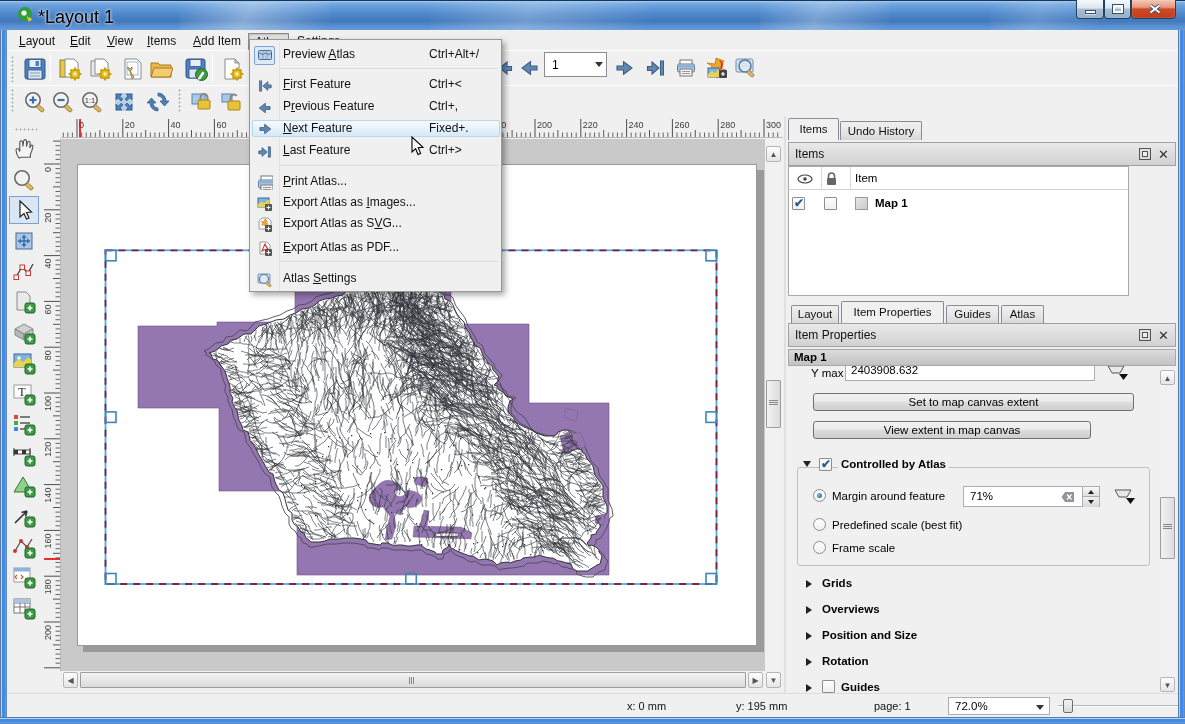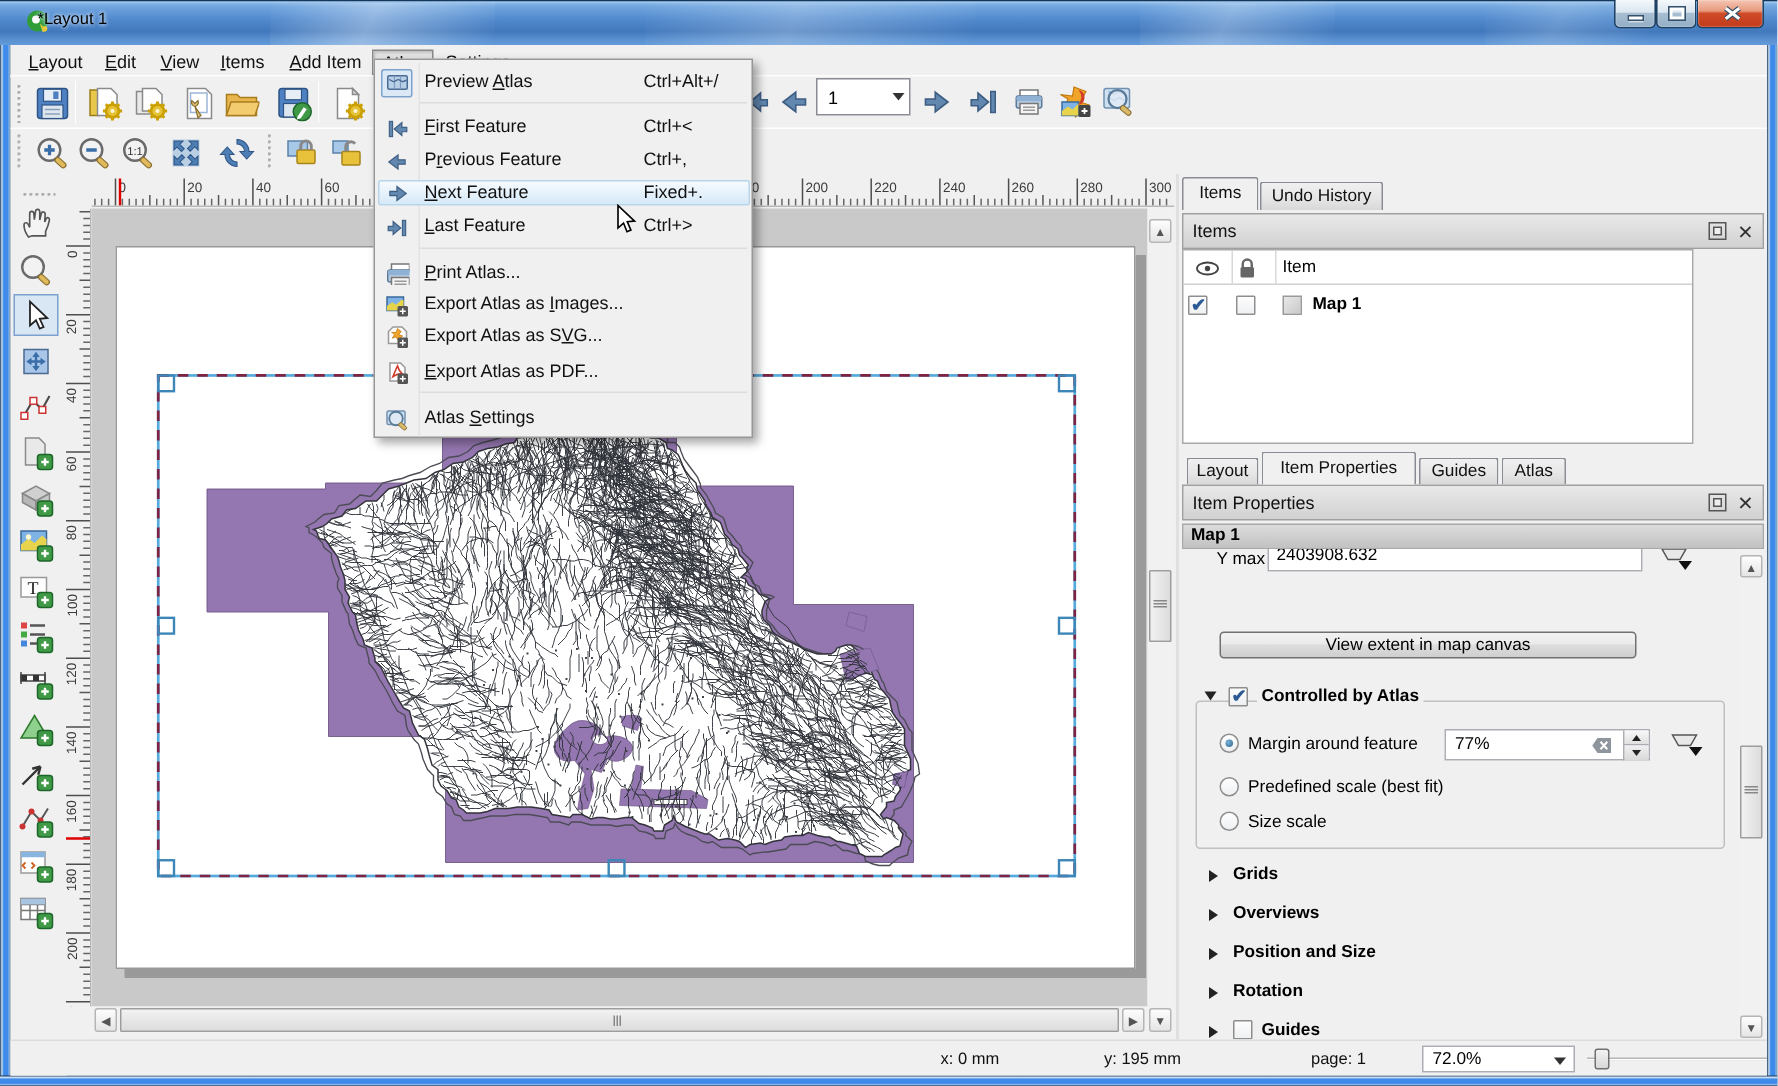--- a/index.html
+++ b/index.html
@@ -1,20 +1,20 @@
 <!DOCTYPE html>
 <html><head><meta charset="utf-8"><style>
 *{margin:0;padding:0;box-sizing:border-box}
 body{font-family:"Liberation Sans",sans-serif;width:1185px;height:724px;overflow:hidden}
 #win{position:relative;width:1185px;height:724px;background:#f0f0f0}
 .abs{position:absolute}
 .titlebar{left:0;top:0;width:1185px;height:30px;
  background:linear-gradient(180deg,#9cc4ec 0%,#6fa4de 15%,#4f88cc 45%,#4278bc 70%,#5890d0 88%,#649ad8 100%);}
 .tstreak{position:absolute;top:0;height:30px;background:linear-gradient(115deg,rgba(255,255,255,0) 0%,rgba(255,255,255,.35) 45%,rgba(255,255,255,0) 100%)}
-.titletext{position:absolute;left:25px;top:7px;font-size:11px;color:#000;text-shadow:0 0 3px #cfe2f5,0 0 3px #cfe2f5}
+.titletext{position:absolute;left:38px;top:7px;font-size:18px;color:#000;text-shadow:0 0 3px #cfe2f5,0 0 3px #cfe2f5}
 .winbtn{position:absolute;top:0;height:19px;border:1px solid #20415f;border-top:none;
  background:linear-gradient(180deg,#f4f8fb 0%,#dbe6f0 45%,#a8bed2 50%,#93aec6 100%);box-shadow:inset 0 0 1px #fff}
 .winbtn.close{background:linear-gradient(180deg,#f4c6b4 0%,#e89a7e 40%,#cf4b28 50%,#c23a1a 100%)}
 .menubar{left:7px;top:30px;width:1171px;height:22px;background:#f0f0f0;font-size:12px;color:#111}
 .menuitem{position:absolute;top:3px;height:17px;line-height:17px;padding:0 6px}
 .toolrow1{left:7px;top:50px;width:1171px;height:35px;background:#f0f0f0}
 .toolrow2{left:7px;top:85px;width:1171px;height:31px;background:#f0f0f0}
 .grip-v{position:absolute;width:4px;background-image:radial-gradient(circle at 1.5px 1.5px,#aaa 0.9px,transparent 1.1px);background-size:4px 4px}
 .sep-v{position:absolute;width:1px;background:#d5d5d5;border-right:1px solid #fff}
 .ticon{position:absolute;display:flex;align-items:center;justify-content:center}
@@ -913,52 +913,53 @@
     </div>
     <div class="abs" style="left:788px;top:366px;width:371px;height:327px;overflow:hidden">
       <span style="position:absolute;left:23px;top:1px;font-size:11.5px">Y max</span>
       <div class="input" style="left:57px;top:-6px;width:250px;height:21px">
         <span style="position:absolute;left:5px;top:3px">2403908.632</span>
       </div>
       <div style="position:absolute;left:318px;top:-2px;width:26px;height:18px"><svg width="26" height="18" viewBox="0 0 26 18" style="">
           <path d="M2 2 L18 2 L14 9 L6 9 Z" fill="#e8e8e8" stroke="#555"></path>
           <path d="M13 10 l9 0 l-4.5 6 Z" fill="#111"></path>
         </svg></div>
+      <div class="win7btn" style="left:25px;top:27px;width:321px;height:18px;line-height:17px">Set to map canvas extent</div>
       <div class="win7btn" style="left:25px;top:55px;width:278px;height:18px;line-height:17px">View extent in map canvas</div>
       <div style="position:absolute;left:9px;top:101px;width:353px;height:99px;border:1px solid #c0c0c0;border-radius:3px"></div>
       <div class="tri-d" style="left:15px;top:95px"></div>
       <div class="cb" style="left:31px;top:92px">
         <span class="check">✔</span>
       </div>
       <span class="boldlbl" style="position:absolute;left:50px;top:92px;background:#f0f0f0;padding:0 3px">Controlled by Atlas</span>
       <div class="radio" style="left:25px;top:123px">
         <div class="radiodot"></div>
       </div>
       <span style="position:absolute;left:44px;top:124px;font-size:11.5px">Margin around feature</span>
       <div class="input" style="left:175px;top:120px;width:137px;height:21px">
-        <span style="position:absolute;left:6px;top:3px">77%</span>
+        <span style="position:absolute;left:6px;top:3px">71%</span>
         <svg width="14" height="12" viewBox="0 0 14 12" style="position:absolute;right:24px;top:4px">
           <path d="M4 1 L13 1 L13 11 L4 11 L0.5 6 Z" fill="#8f959c"></path>
           <path d="M6 3.5 L10.5 8.5 M10.5 3.5 L6 8.5" stroke="#fff" stroke-width="1.3"></path>
         </svg>
         <div style="position:absolute;right:0;top:0;width:17px;height:10px;border-left:1px solid #abadb3;border-bottom:1px solid #abadb3;background:linear-gradient(180deg,#f8f8f8,#e0e0e0)">
           <div class="tri-d" style="left:5px;top:3px;border-top-width:4px;border-left-width:3px;border-right-width:3px;transform:rotate(180deg)"></div>
         </div>
         <div style="position:absolute;right:0;top:10px;width:17px;height:10px;border-left:1px solid #abadb3;background:linear-gradient(180deg,#f0f0f0,#d8d8d8)">
           <div class="tri-d" style="left:5px;top:3px;border-top-width:4px;border-left-width:3px;border-right-width:3px"></div>
         </div>
       </div>
       <div style="position:absolute;left:325px;top:122px;width:26px;height:18px"><svg width="26" height="18" viewBox="0 0 26 18" style="">
           <path d="M2 2 L18 2 L14 9 L6 9 Z" fill="#e8e8e8" stroke="#555"></path>
           <path d="M13 10 l9 0 l-4.5 6 Z" fill="#111"></path>
         </svg></div>
       <div class="radio" style="left:25px;top:152px"></div>
       <span style="position:absolute;left:44px;top:153px;font-size:11.5px">Predefined scale (best fit)</span>
       <div class="radio" style="left:25px;top:175px"></div>
-      <span style="position:absolute;left:44px;top:176px;font-size:11.5px">Size scale</span>
+      <span style="position:absolute;left:44px;top:176px;font-size:11.5px">Frame scale</span>
       <div class="tri-r" style="left:18px;top:214px"></div>
       <span class="boldlbl" style="position:absolute;left:34px;top:211px">Grids</span>
       <div class="tri-r" style="left:18px;top:240px"></div>
       <span class="boldlbl" style="position:absolute;left:34px;top:237px">Overviews</span>
       <div class="tri-r" style="left:18px;top:266px"></div>
       <span class="boldlbl" style="position:absolute;left:34px;top:263px">Position and Size</span>
       <div class="tri-r" style="left:18px;top:292px"></div>
       <span class="boldlbl" style="position:absolute;left:34px;top:289px">Rotation</span>
       <div class="tri-r" style="left:18px;top:318px"></div>
       <div class="cb" style="left:34px;top:314px"></div>

